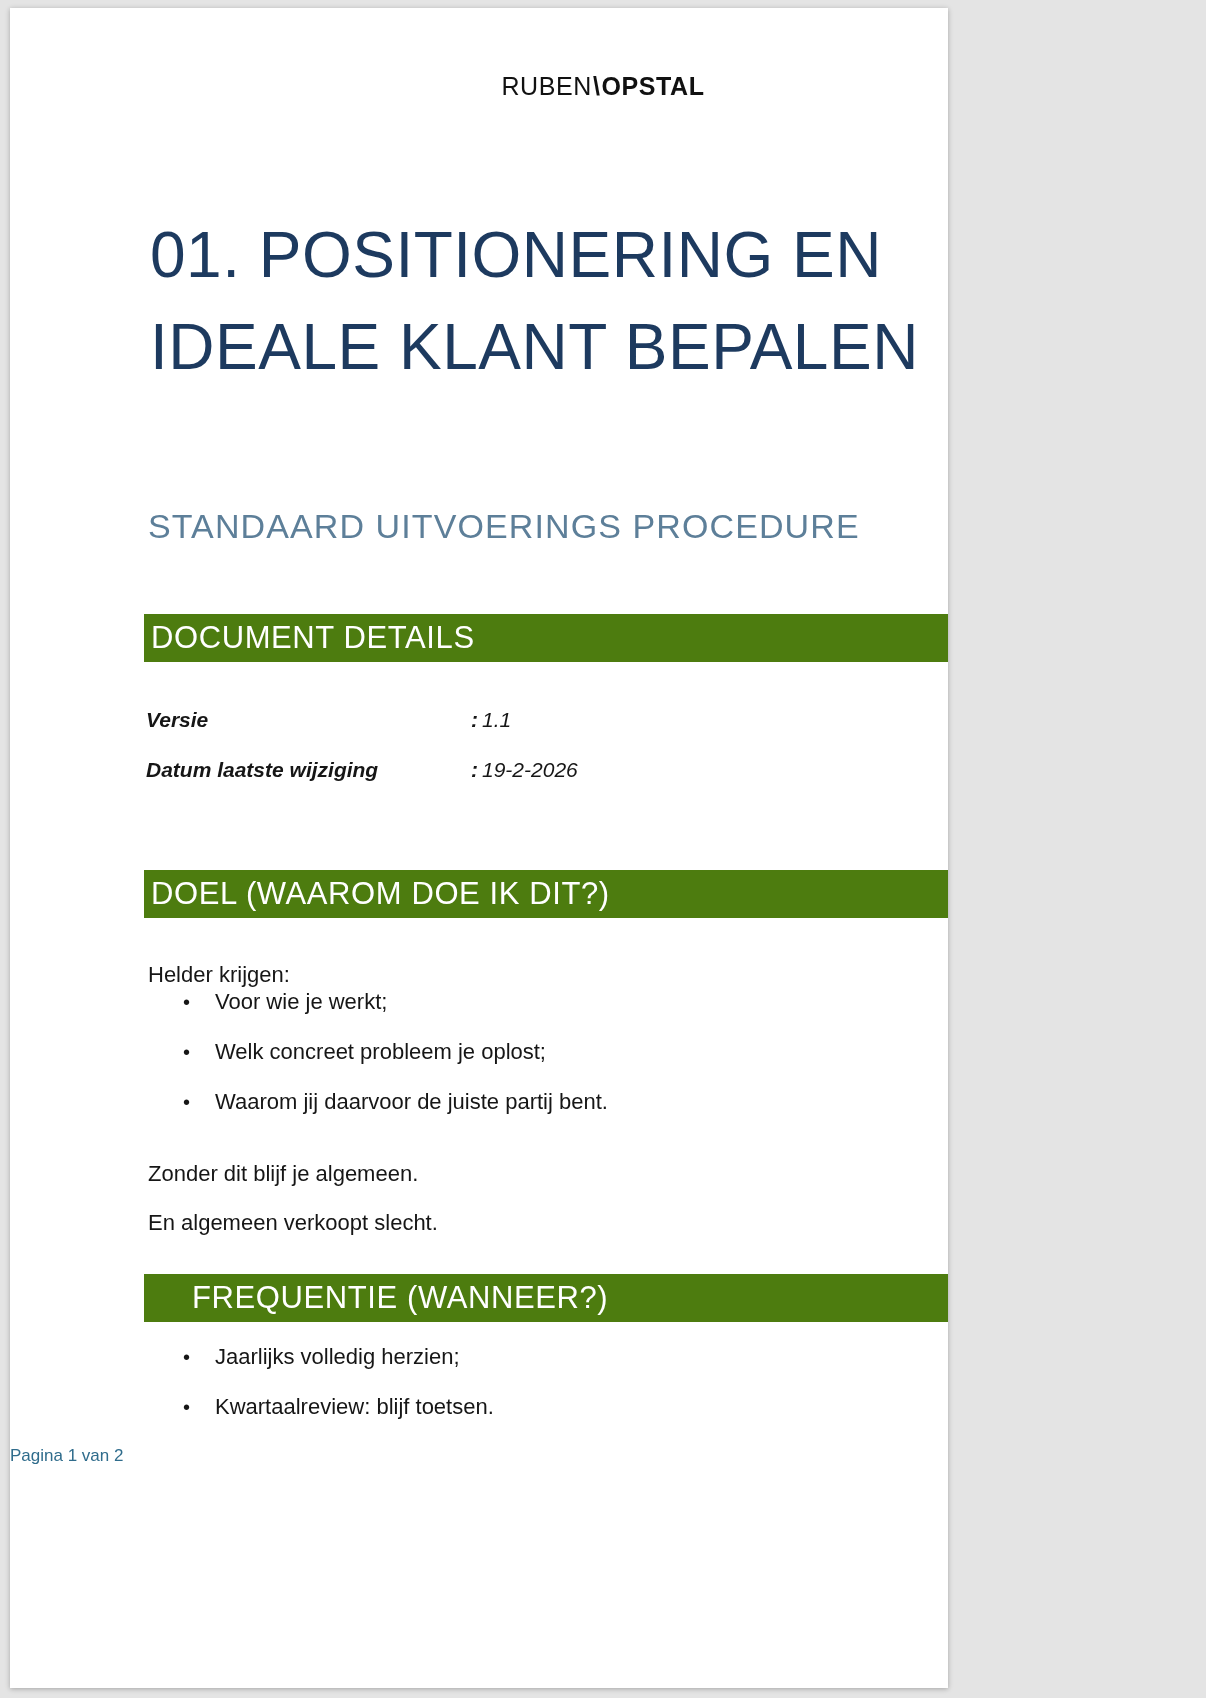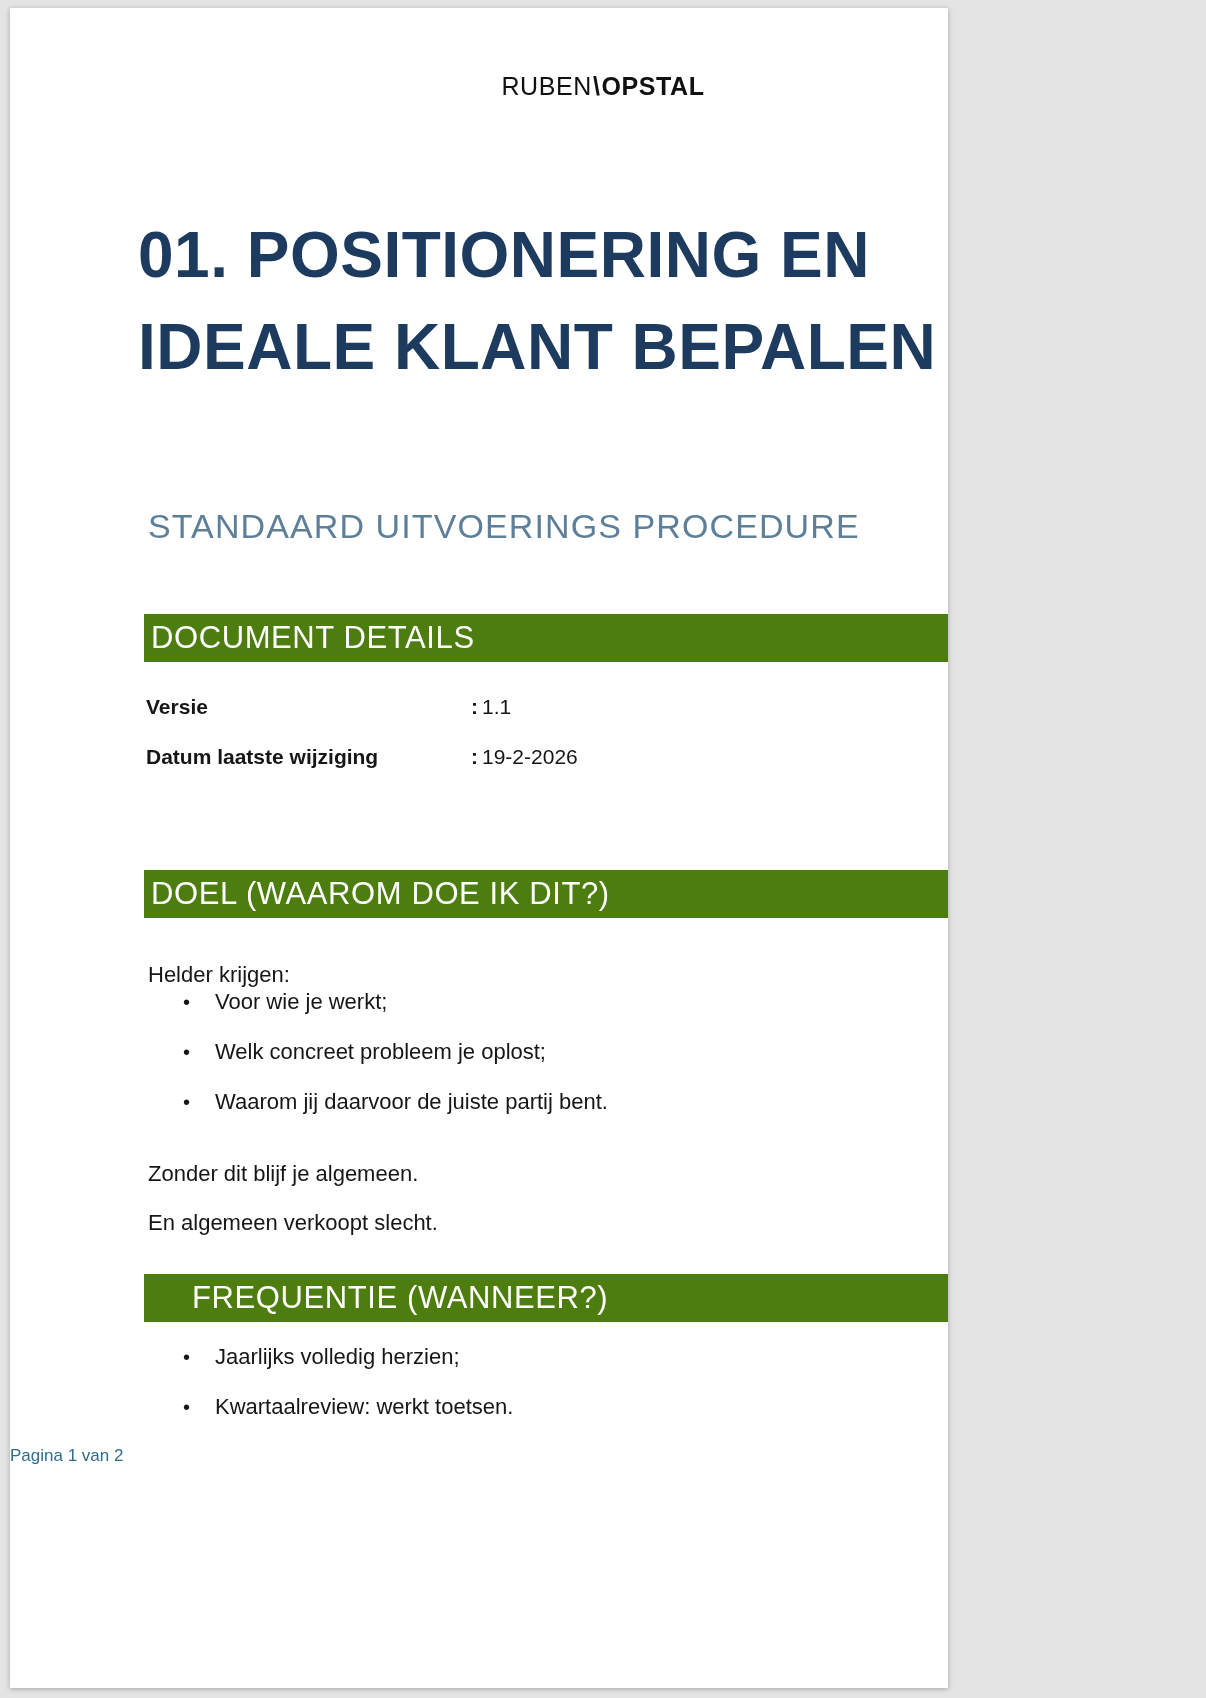--- a/index.html
+++ b/index.html
@@ -50,25 +50,25 @@
     white-space: nowrap;
   }
   .brand-light { font-weight: 400; }
   .brand-slash { font-weight: 700; padding: 0 1px; }
   .brand-bold  { font-weight: 700; }
 
   
   .doc-title {
     position: absolute;
     top: 158px;
-    left: 128px;
+    left: 140px;
     width: 880px;
     font-size: 64px;
     line-height: 92px;
-    font-weight: 700;
+    font-weight: 400;
     color: #1d3a5f;
     letter-spacing: 0.5px;
     text-transform: uppercase;
   }
   .doc-subtitle {
     position: absolute;
     top: 468px;
     left: 138px;
     width: 900px;
     font-size: 34px;
@@ -102,22 +102,23 @@
 
   
   .meta-table {
     position: absolute;
     top: 674px;
     left: 136px;
     width: 700px;
   }
   .meta-row {
     display: flex;
-    align-items: center;
+    align-items: flex-end;
     height: 50px;
+    font-style: italic;
   }
   .meta-label {
     width: 325px;
     font-size: 21px;
     font-weight: 700;
     color: #161616;
   }
   .meta-value {
     font-size: 21px;
     font-weight: 400;
@@ -231,21 +232,21 @@
 
       <div class="section-bar" id="bar-frequentie">FREQUENTIE (WANNEER?)</div>
 
       <ul class="bullet-list" id="frequentie-bullets">
         <li class="bullet-item">
           <span class="bullet-dot">•</span>
           <span class="bullet-text">Jaarlijks volledig herzien;</span>
         </li>
         <li class="bullet-item">
           <span class="bullet-dot">•</span>
-          <span class="bullet-text">Kwartaalreview: werkt toetsen.</span>
+          <span class="bullet-text">Kwartaalreview: blijf toetsen.</span>
         </li>
       </ul>
 
       <div class="page-footer">Pagina 1 van 2</div>
 
     </div>
   </div>
 </div>
 
 </body></html>

